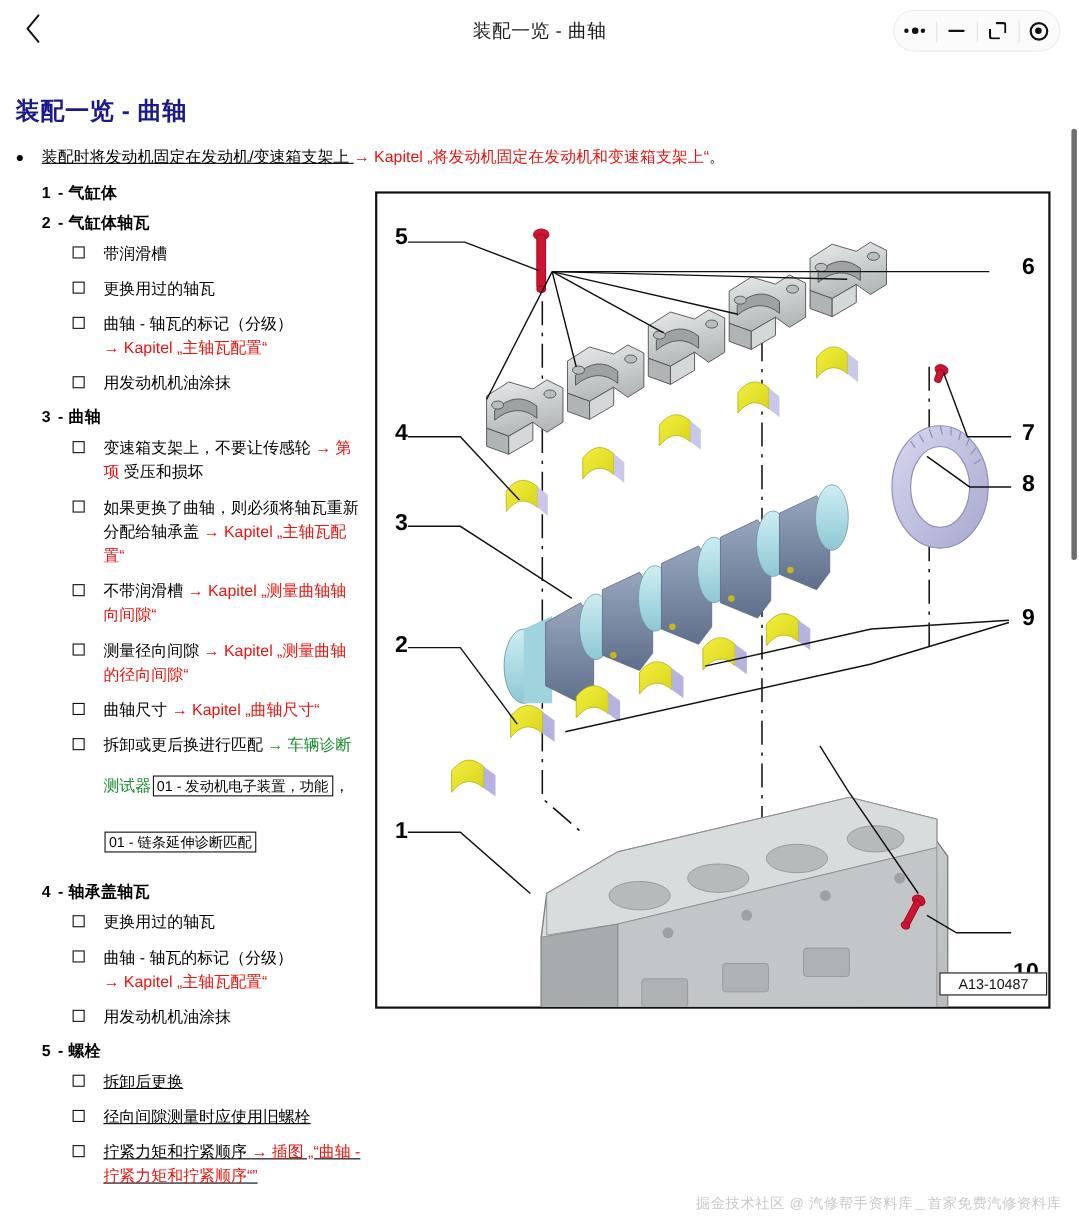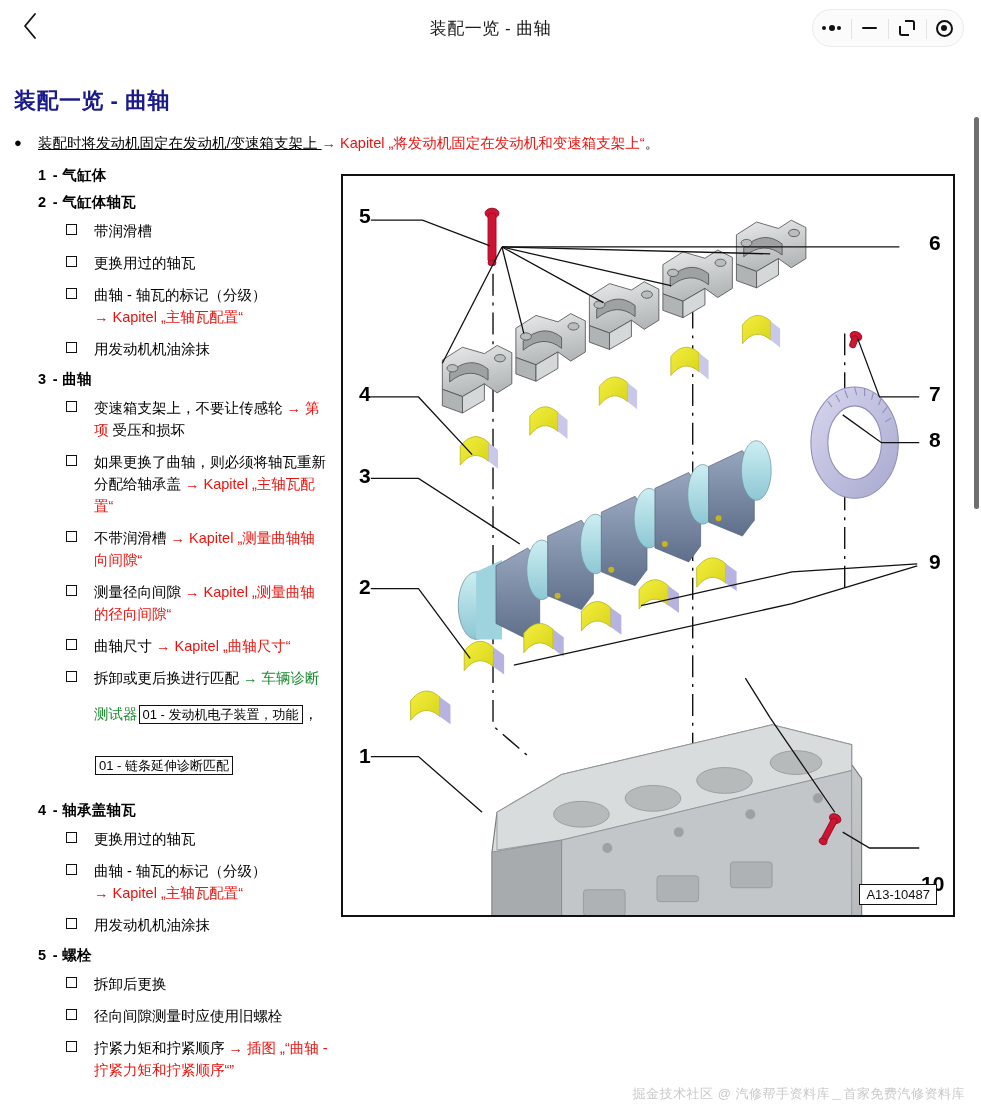--- a/index.html
+++ b/index.html
@@ -107,31 +107,31 @@
   .boxed {
     display: inline-block;
     border: 1px solid #111;
     padding: 0 3px;
     line-height: 17px; font-size: 13px;
     margin: 16px 1px;
     white-space: nowrap;
   }
 
   
-  .wide { max-width: 520px; }
+  .wide { max-width: 520px; text-decoration: underline; }
 
   
   .figure {
     position: absolute; left: 341px; top: 118px;
     width: 614px; height: 743px;
     border: 2px solid #111; background: #fff;
   }
   .fig-id {
-    position: absolute; right: 16px; bottom: 10px;
-    border: 1.5px solid #111; padding: 2px 6px;
+    position: absolute; right: 1px; bottom: 10px;
+    border: 1.5px solid #111; padding: 2px 16px;
     font-size: 13px; color: #111; background: #fff;
   }
   .callout {
     position: absolute; font-size: 21px; font-weight: bold; color: #000;
     font-family: "Liberation Sans", sans-serif;
   }
   svg.fig-svg { position: absolute; left: 0; top: 0; width: 100%; height: 100%; }
 
   
   .watermark {

